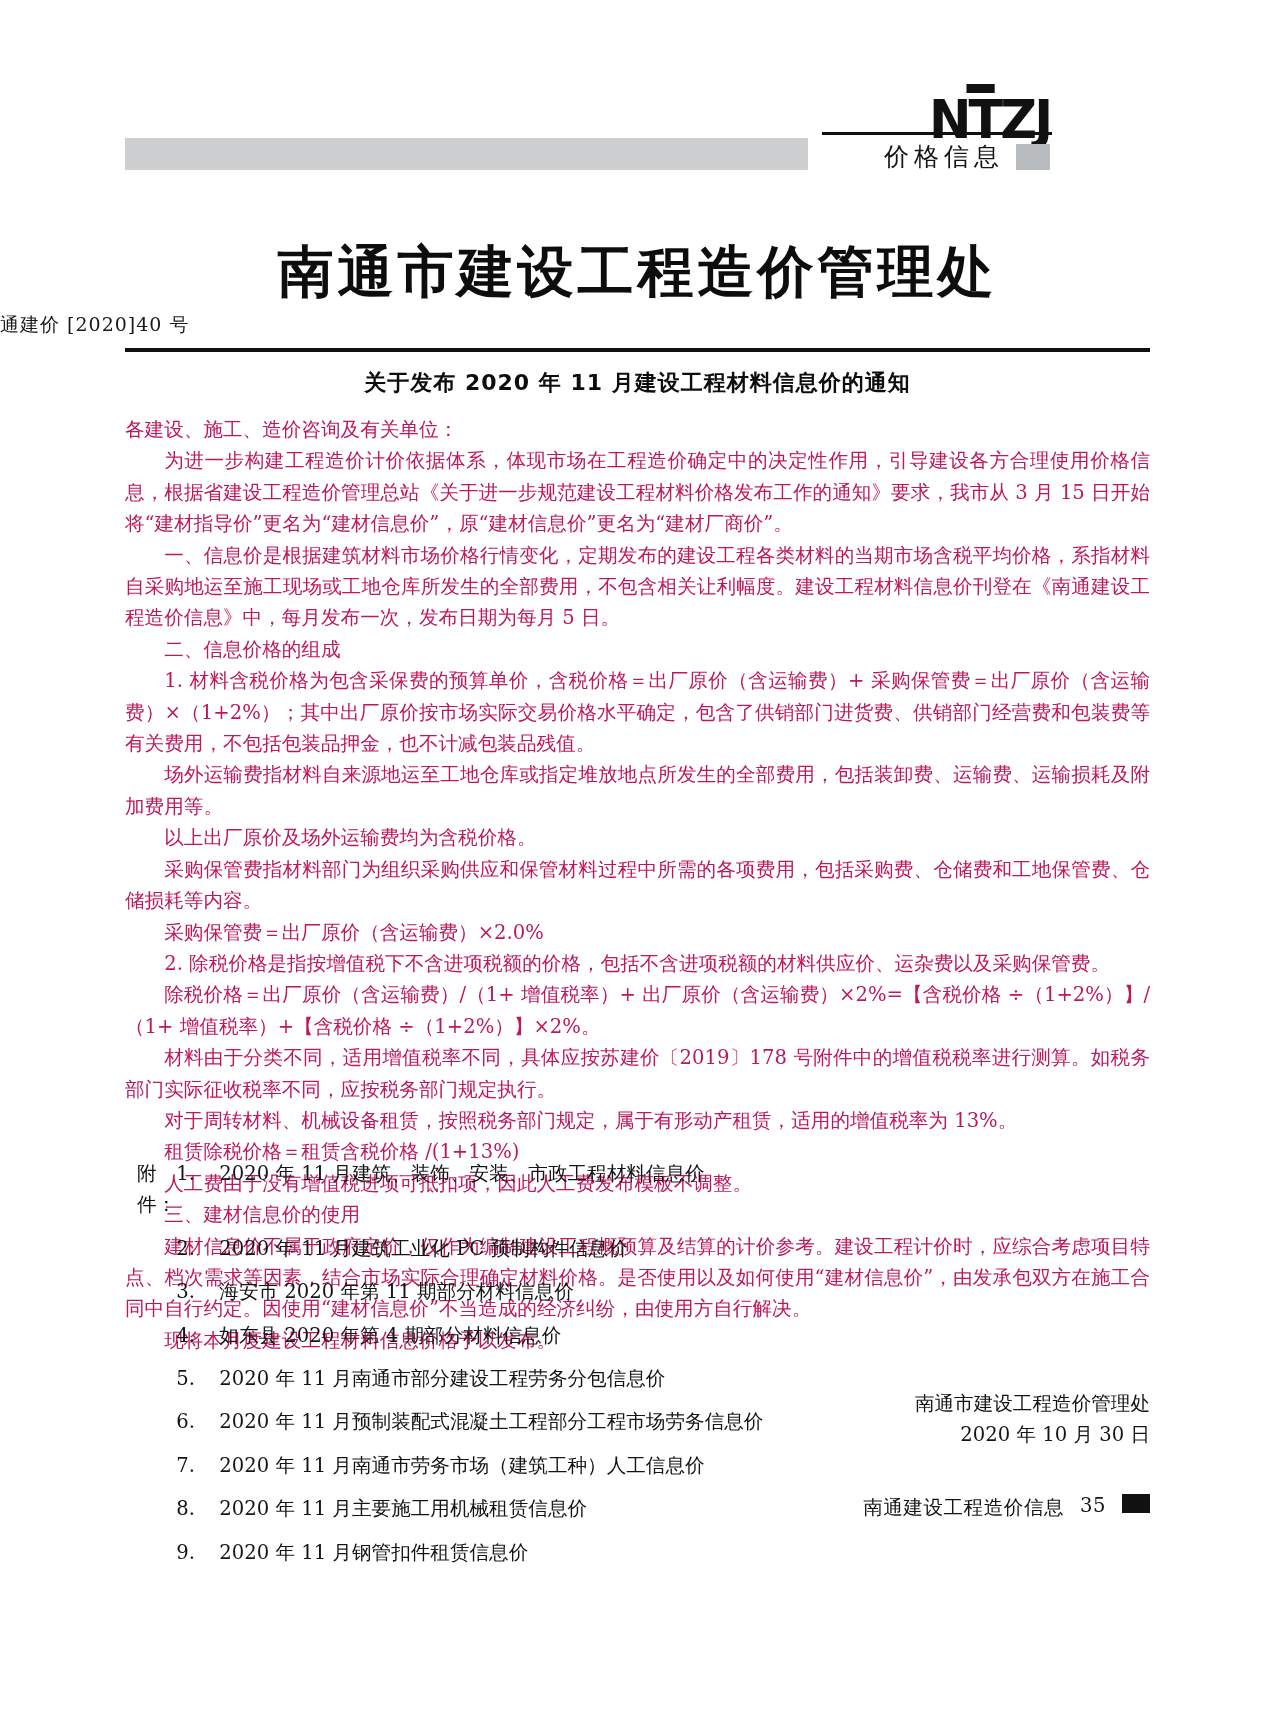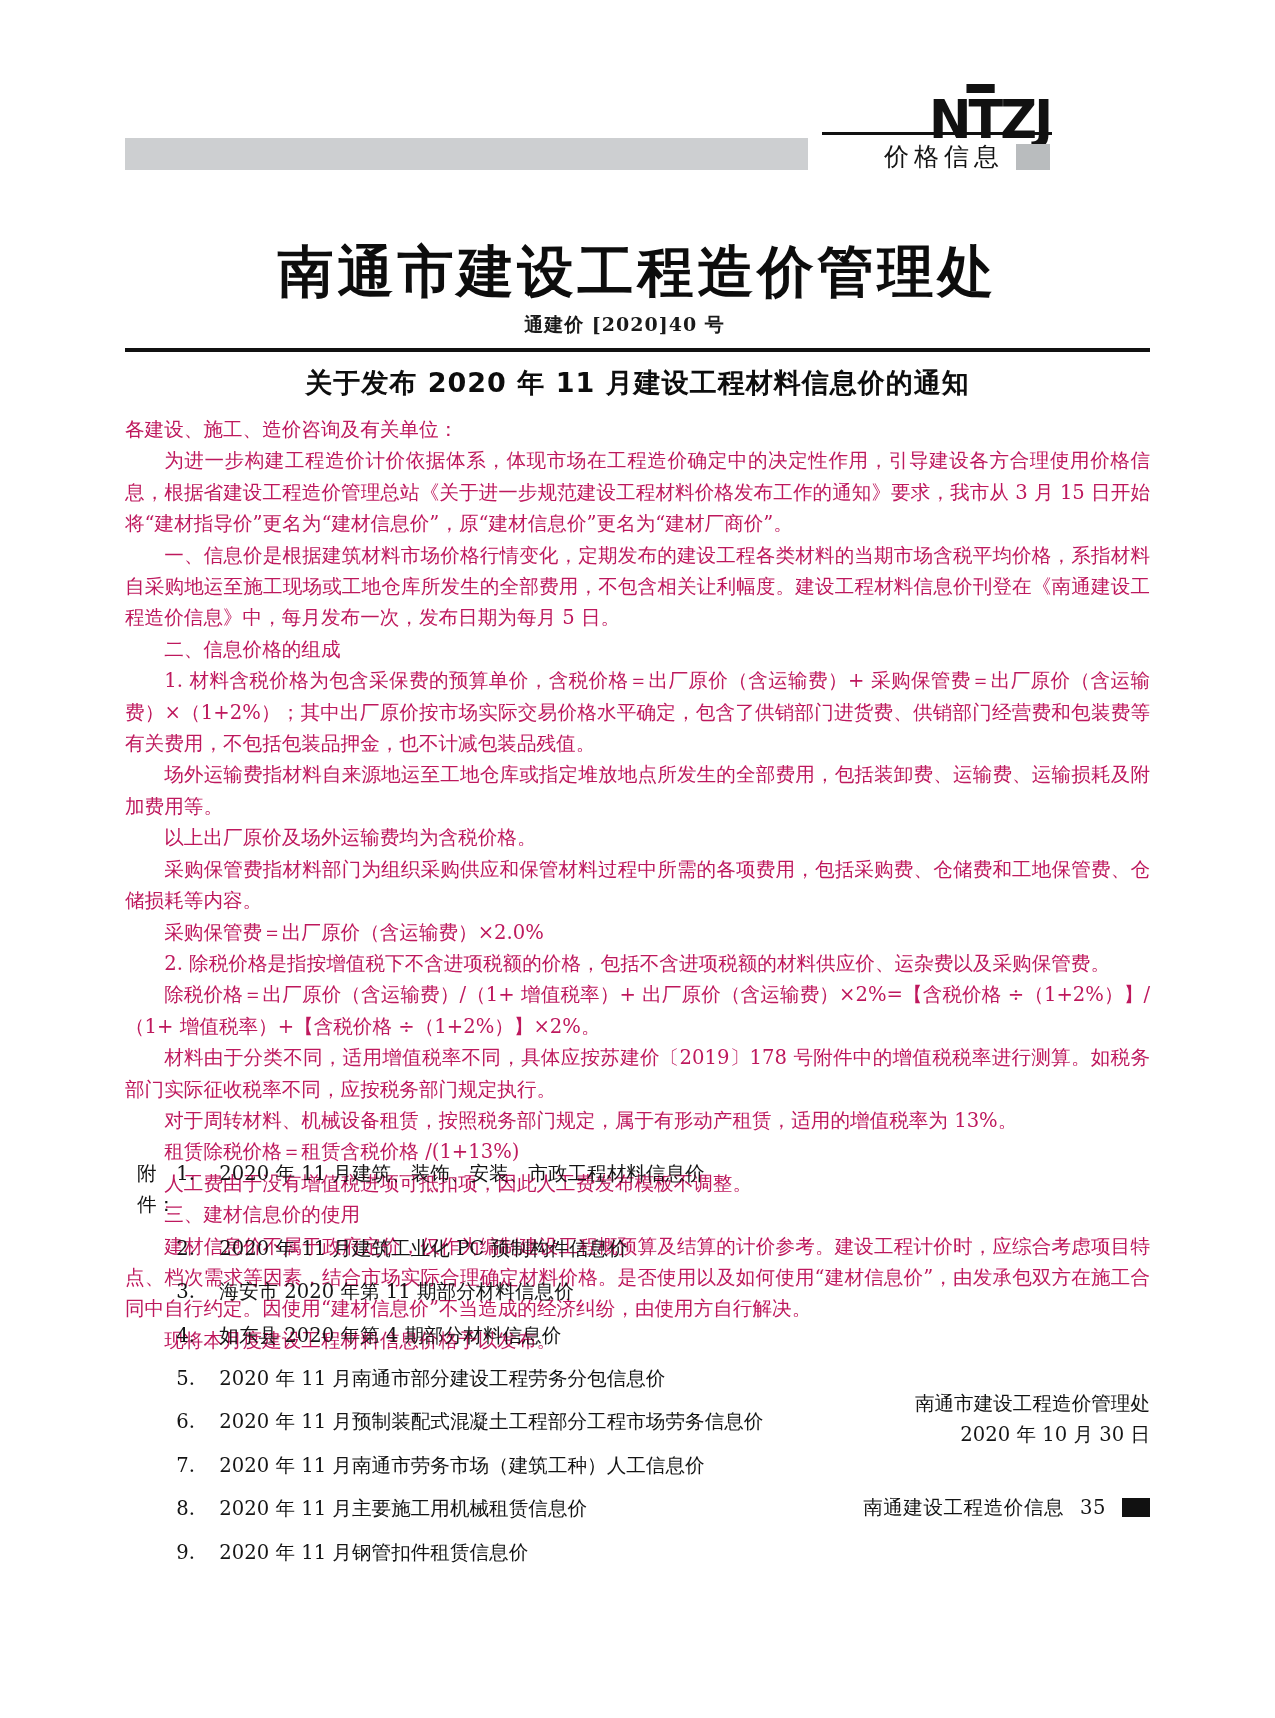--- a/index.html
+++ b/index.html
@@ -126,43 +126,41 @@
     font-size: 56px;
     letter-spacing: 4px;
     color: #0d0d0d;
     line-height: 66px;
   }
   .doc-number {
     position: absolute;
     left: 0;
     top: 312px;
     width: 1249px;
-    text-align: center;
     font-size: 19px;
     letter-spacing: 1px;
     color: #1a1a1a;
-    font-weight: bold;
   }
   .title-rule {
     position: absolute;
     left: 125px;
     top: 348px;
     width: 1025px;
     height: 4px;
     background: #111111;
   }
   .notice-title {
     position: absolute;
     left: 0;
     top: 362px;
     width: 1275px;
     text-align: center;
     font-family: "DejaVu Sans", "Liberation Sans", sans-serif;
     font-weight: 700;
-    font-size: 27px;
+    font-size: 22px;
     letter-spacing: 1px;
     color: #0d0d0d;
     line-height: 42px;
   }
 
   
   .body-col {
     position: absolute;
     left: 125px;
     top: 414px;
@@ -234,21 +232,20 @@
     left: 0;
     top: 1494px;
     width: 1275px;
     height: 30px;
   }
   .footer-inner {
     position: absolute;
     right: 125px;
     top: 0;
     display: flex;
-    align-items: center;
     gap: 16px;
     font-size: 19.6px;
     color: #141414;
   }
   .footer-text { letter-spacing: 0.5px; }
   .footer-page { letter-spacing: 0.5px; }
   .footer-sq {
     width: 28px;
     height: 19px;
     background: #111111;

